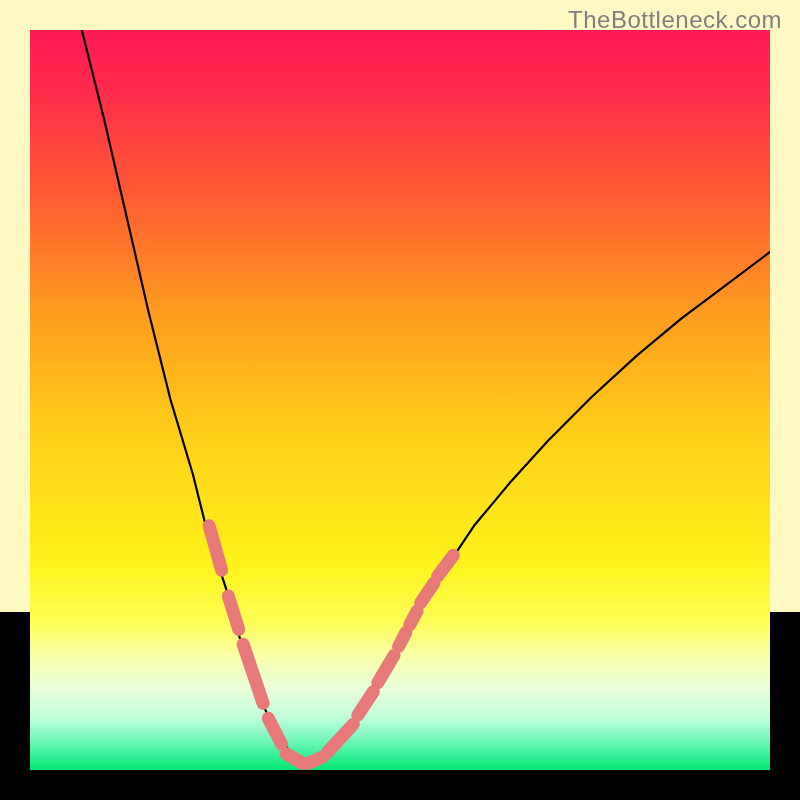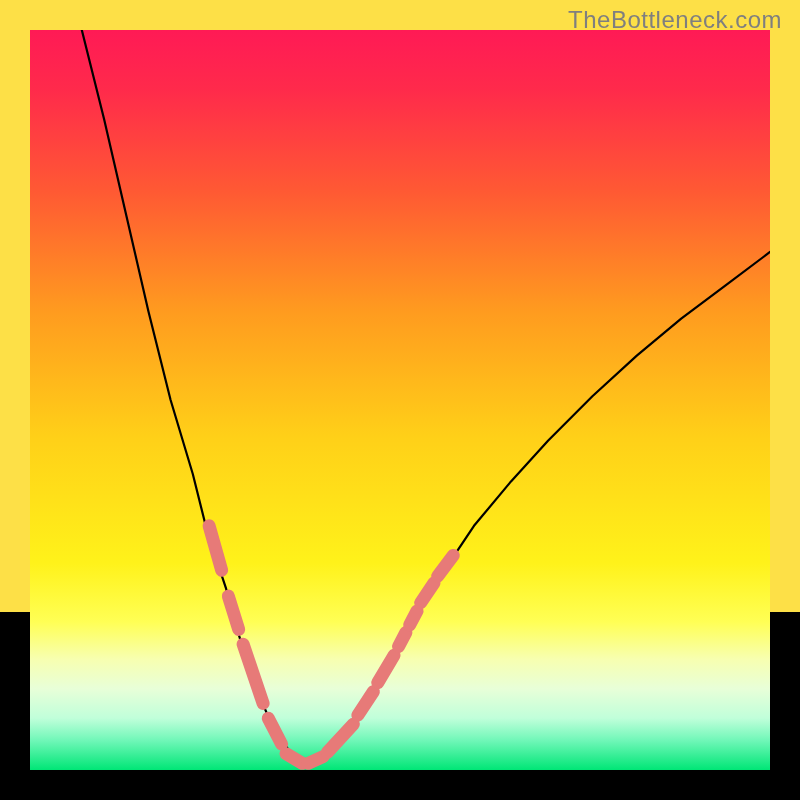--- a/index.html
+++ b/index.html
@@ -8,21 +8,21 @@
     width: 800px;
     height: 800px;
     background: #000;
     font-family: Arial, Helvetica, sans-serif;
     overflow: hidden;
   }
   .frame {
     position: relative;
     width: 800px;
     height: 612px;
-    background: #fde047;
+    background: #fef9c3;
   }
   .watermark {
     position: absolute;
     top: 6px;
     right: 18px;
     color: #7f7f7f;
     font-size: 24px;
     font-weight: 500;
     letter-spacing: 0.5px;
     z-index: 10;

